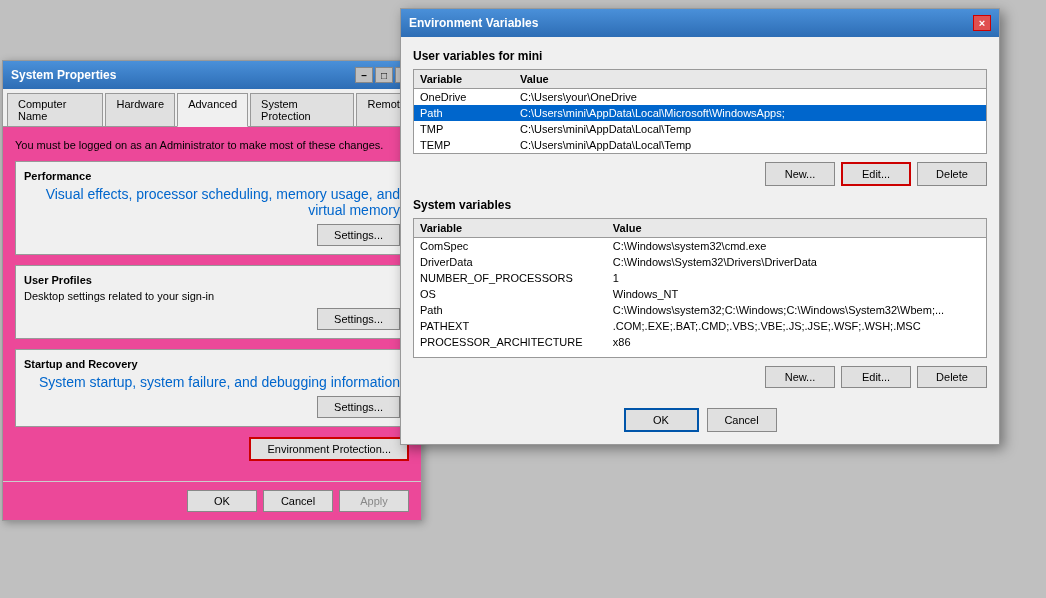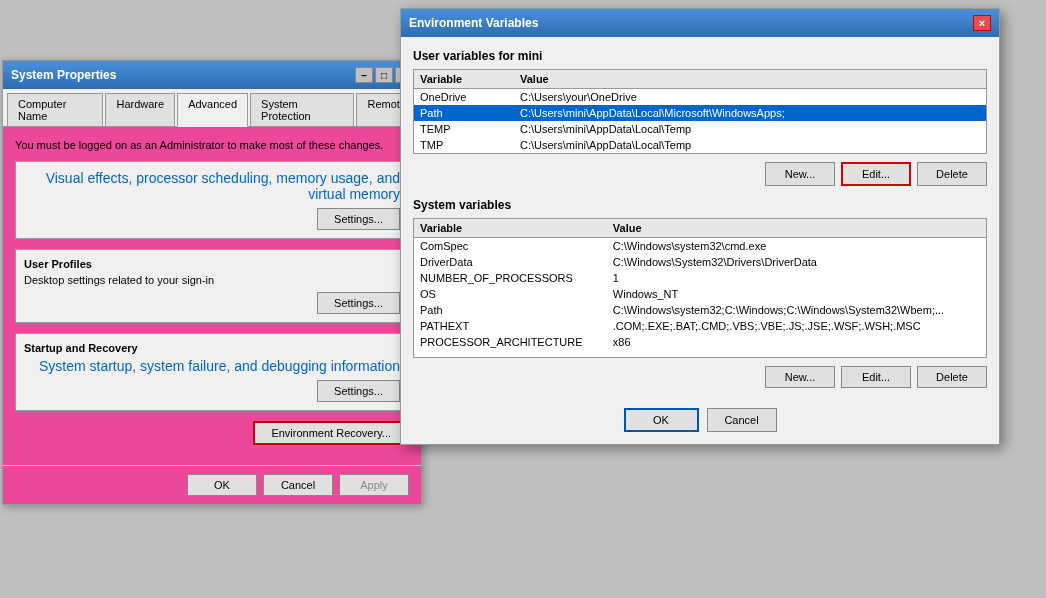--- a/index.html
+++ b/index.html
@@ -289,20 +289,21 @@
     <div class="tab">Hardware</div>
     <div class="tab active">Advanced</div>
     <div class="tab">System Protection</div>
     <div class="tab">Remote</div>
   </div>
 
   <div class="window-content">
     <div class="warning-text">You must be logged on as an Administrator to make most of these changes.</div>
 
     <div class="section-box">
+      <div class="section-title">Performance</div>
       <div class="section-desc">Visual effects, processor scheduling, memory usage, and virtual memory</div>
       <div class="settings-btn-row">
         <button class="win-button">Settings...</button>
       </div>
     </div>
 
     <div class="section-box">
       <div class="section-title">User Profiles</div>
       <div class="section-desc-plain">Desktop settings related to your sign-in</div>
       <div class="settings-btn-row">
@@ -312,21 +313,21 @@
 
     <div class="section-box">
       <div class="section-title">Startup and Recovery</div>
       <div class="section-desc">System startup, system failure, and debugging information</div>
       <div class="settings-btn-row">
         <button class="win-button">Settings...</button>
       </div>
     </div>
 
     <div style="display:flex; justify-content:flex-end; margin-bottom:8px;">
-      <button class="win-button env-var-btn">Environment Recovery...</button>
+      <button class="win-button env-var-btn">Environment Protection...</button>
     </div>
   </div>
 
   <div class="bottom-buttons">
     <button class="win-button">OK</button>
     <button class="win-button">Cancel</button>
     <button class="win-button" style="color:#888;">Apply</button>
   </div>
 </div>
 
@@ -350,25 +351,25 @@
       <tbody id="user-vars-body">
       <tr>
             <td>OneDrive</td>
             <td>C:\Users\your\OneDrive</td>
           </tr>
           <tr class="selected">
             <td>Path</td>
             <td>C:\Users\mini\AppData\Local\Microsoft\WindowsApps;</td>
           </tr>
           <tr>
-            <td>TEMP</td>
+            <td>TMP</td>
             <td>C:\Users\mini\AppData\Local\Temp</td>
           </tr>
           <tr>
-            <td>TMP</td>
+            <td>TEMP</td>
             <td>C:\Users\mini\AppData\Local\Temp</td>
           </tr>
         </tbody>
     </table>
 
     <div class="table-btn-row">
       <button class="win-button">New...</button>
       <button class="win-button edit-btn-highlight">Edit...</button>
       <button class="win-button">Delete</button>
     </div>

